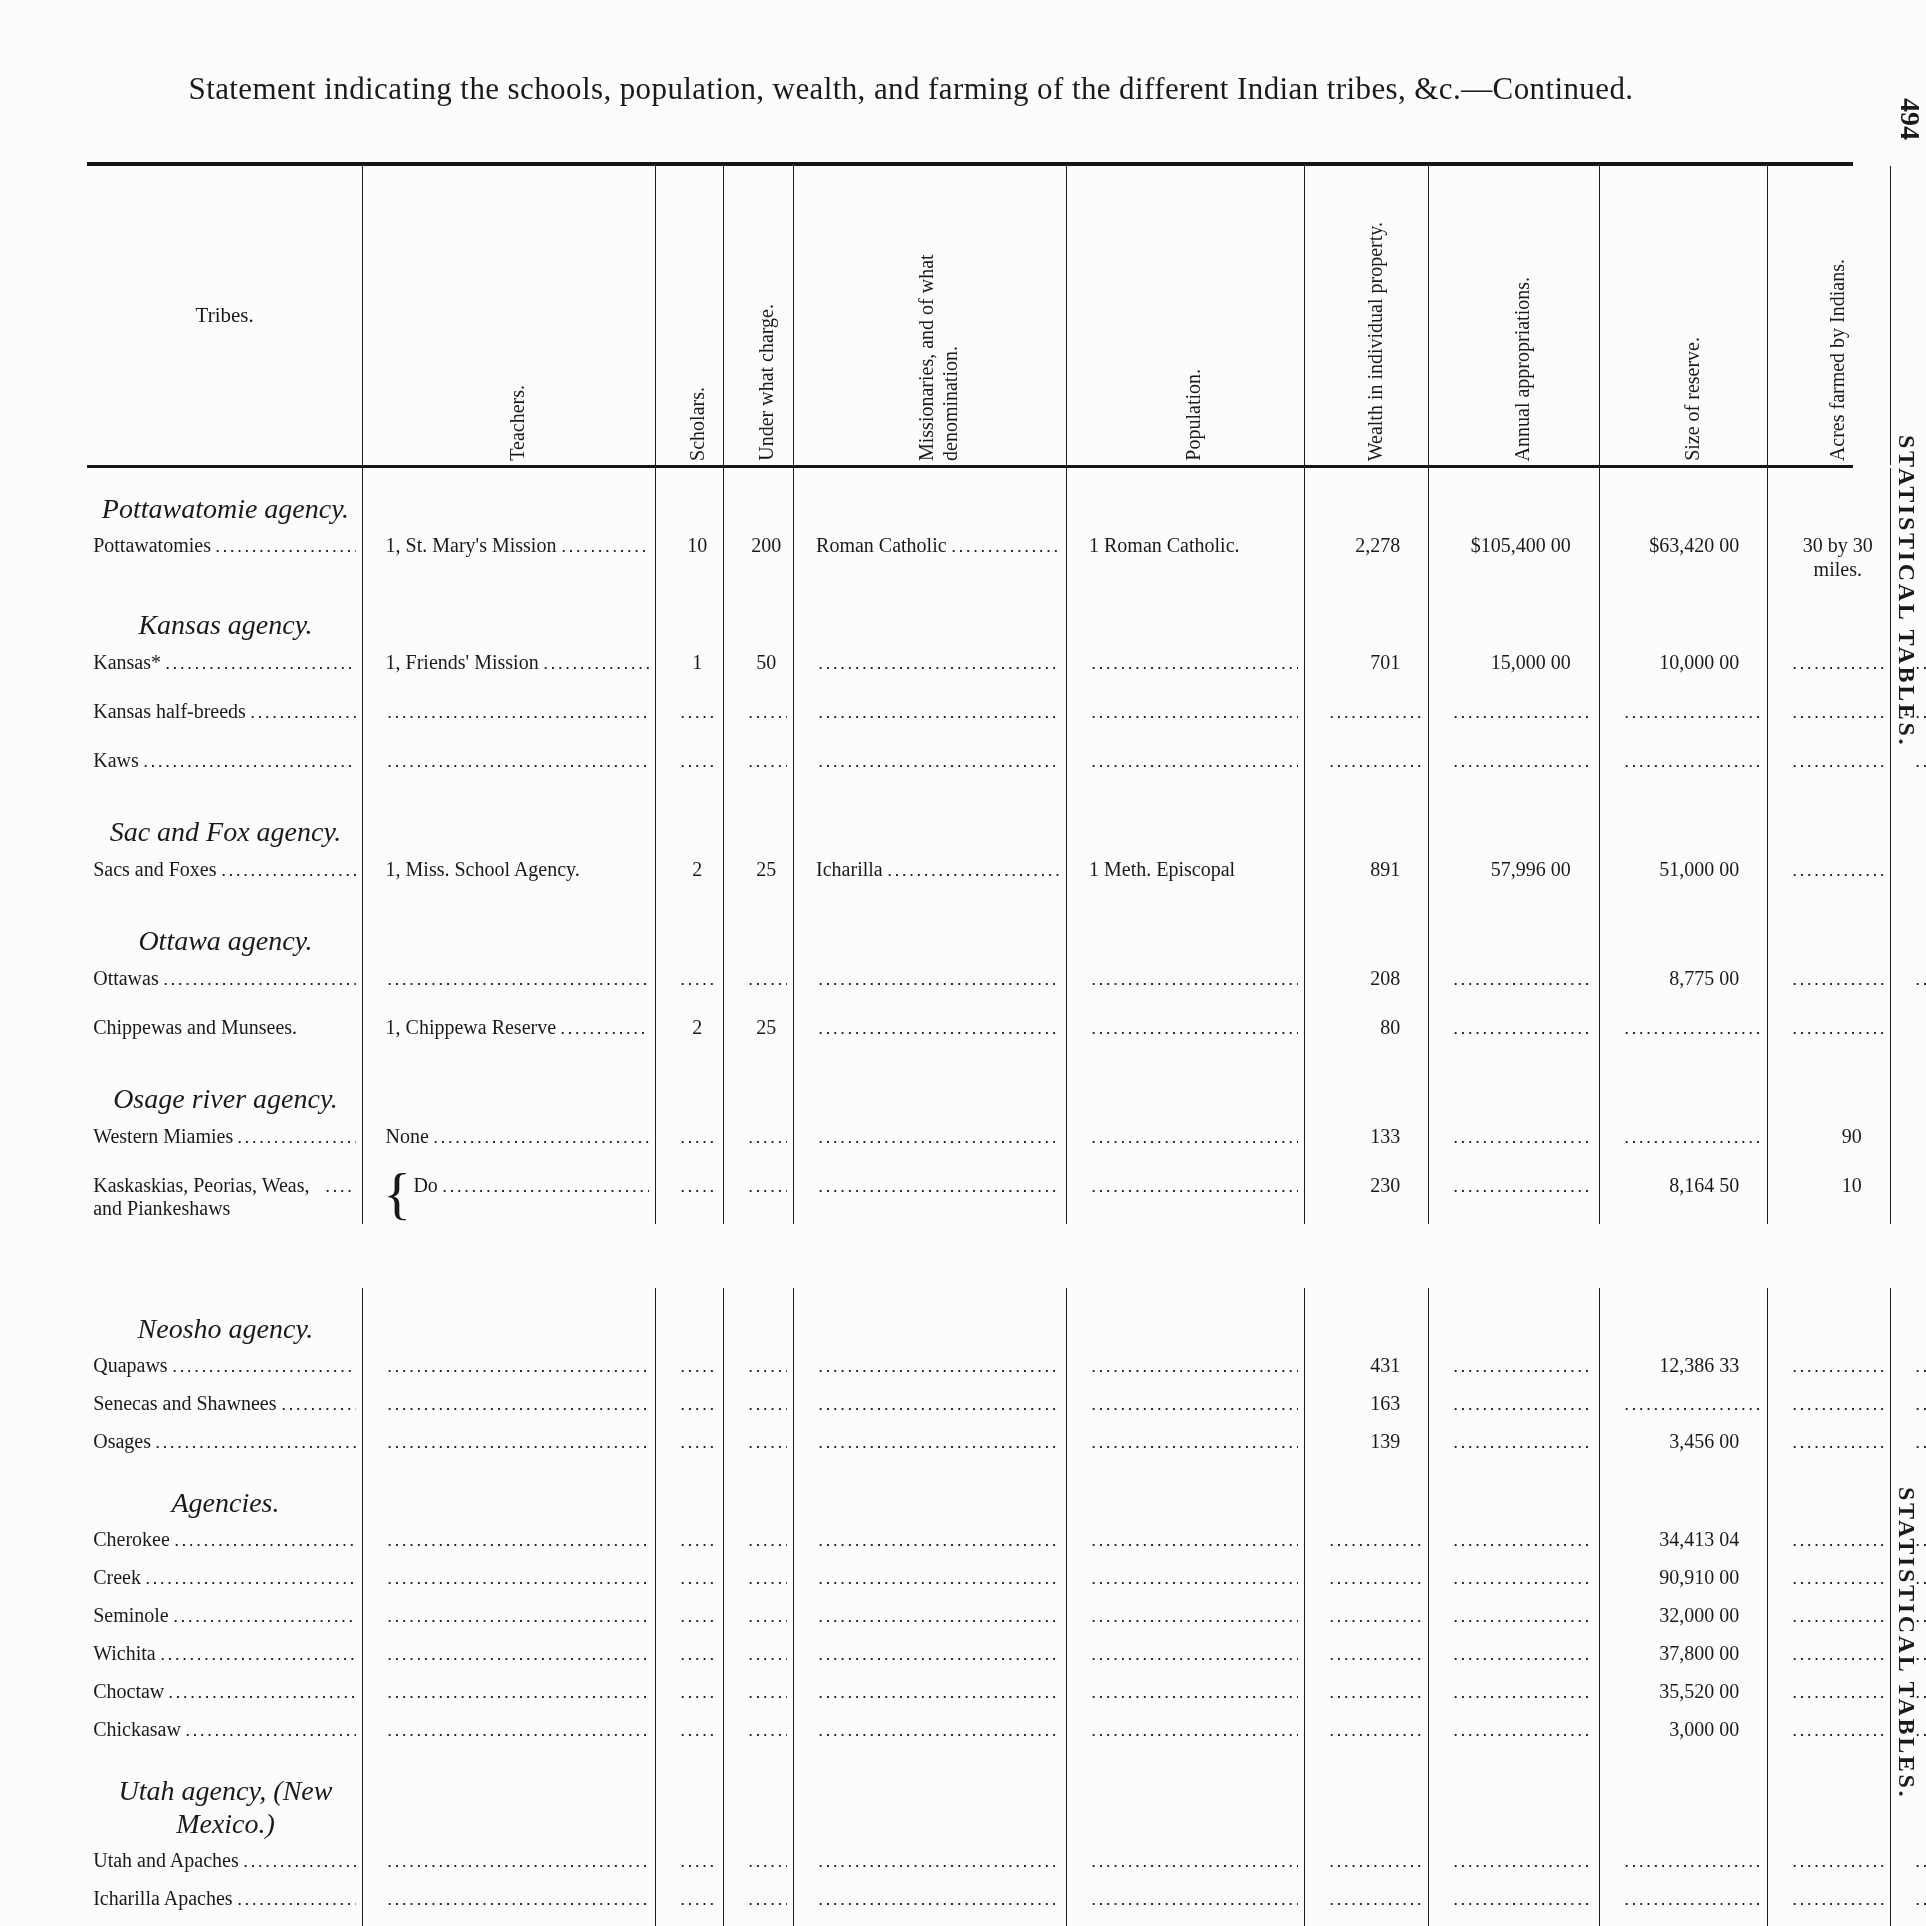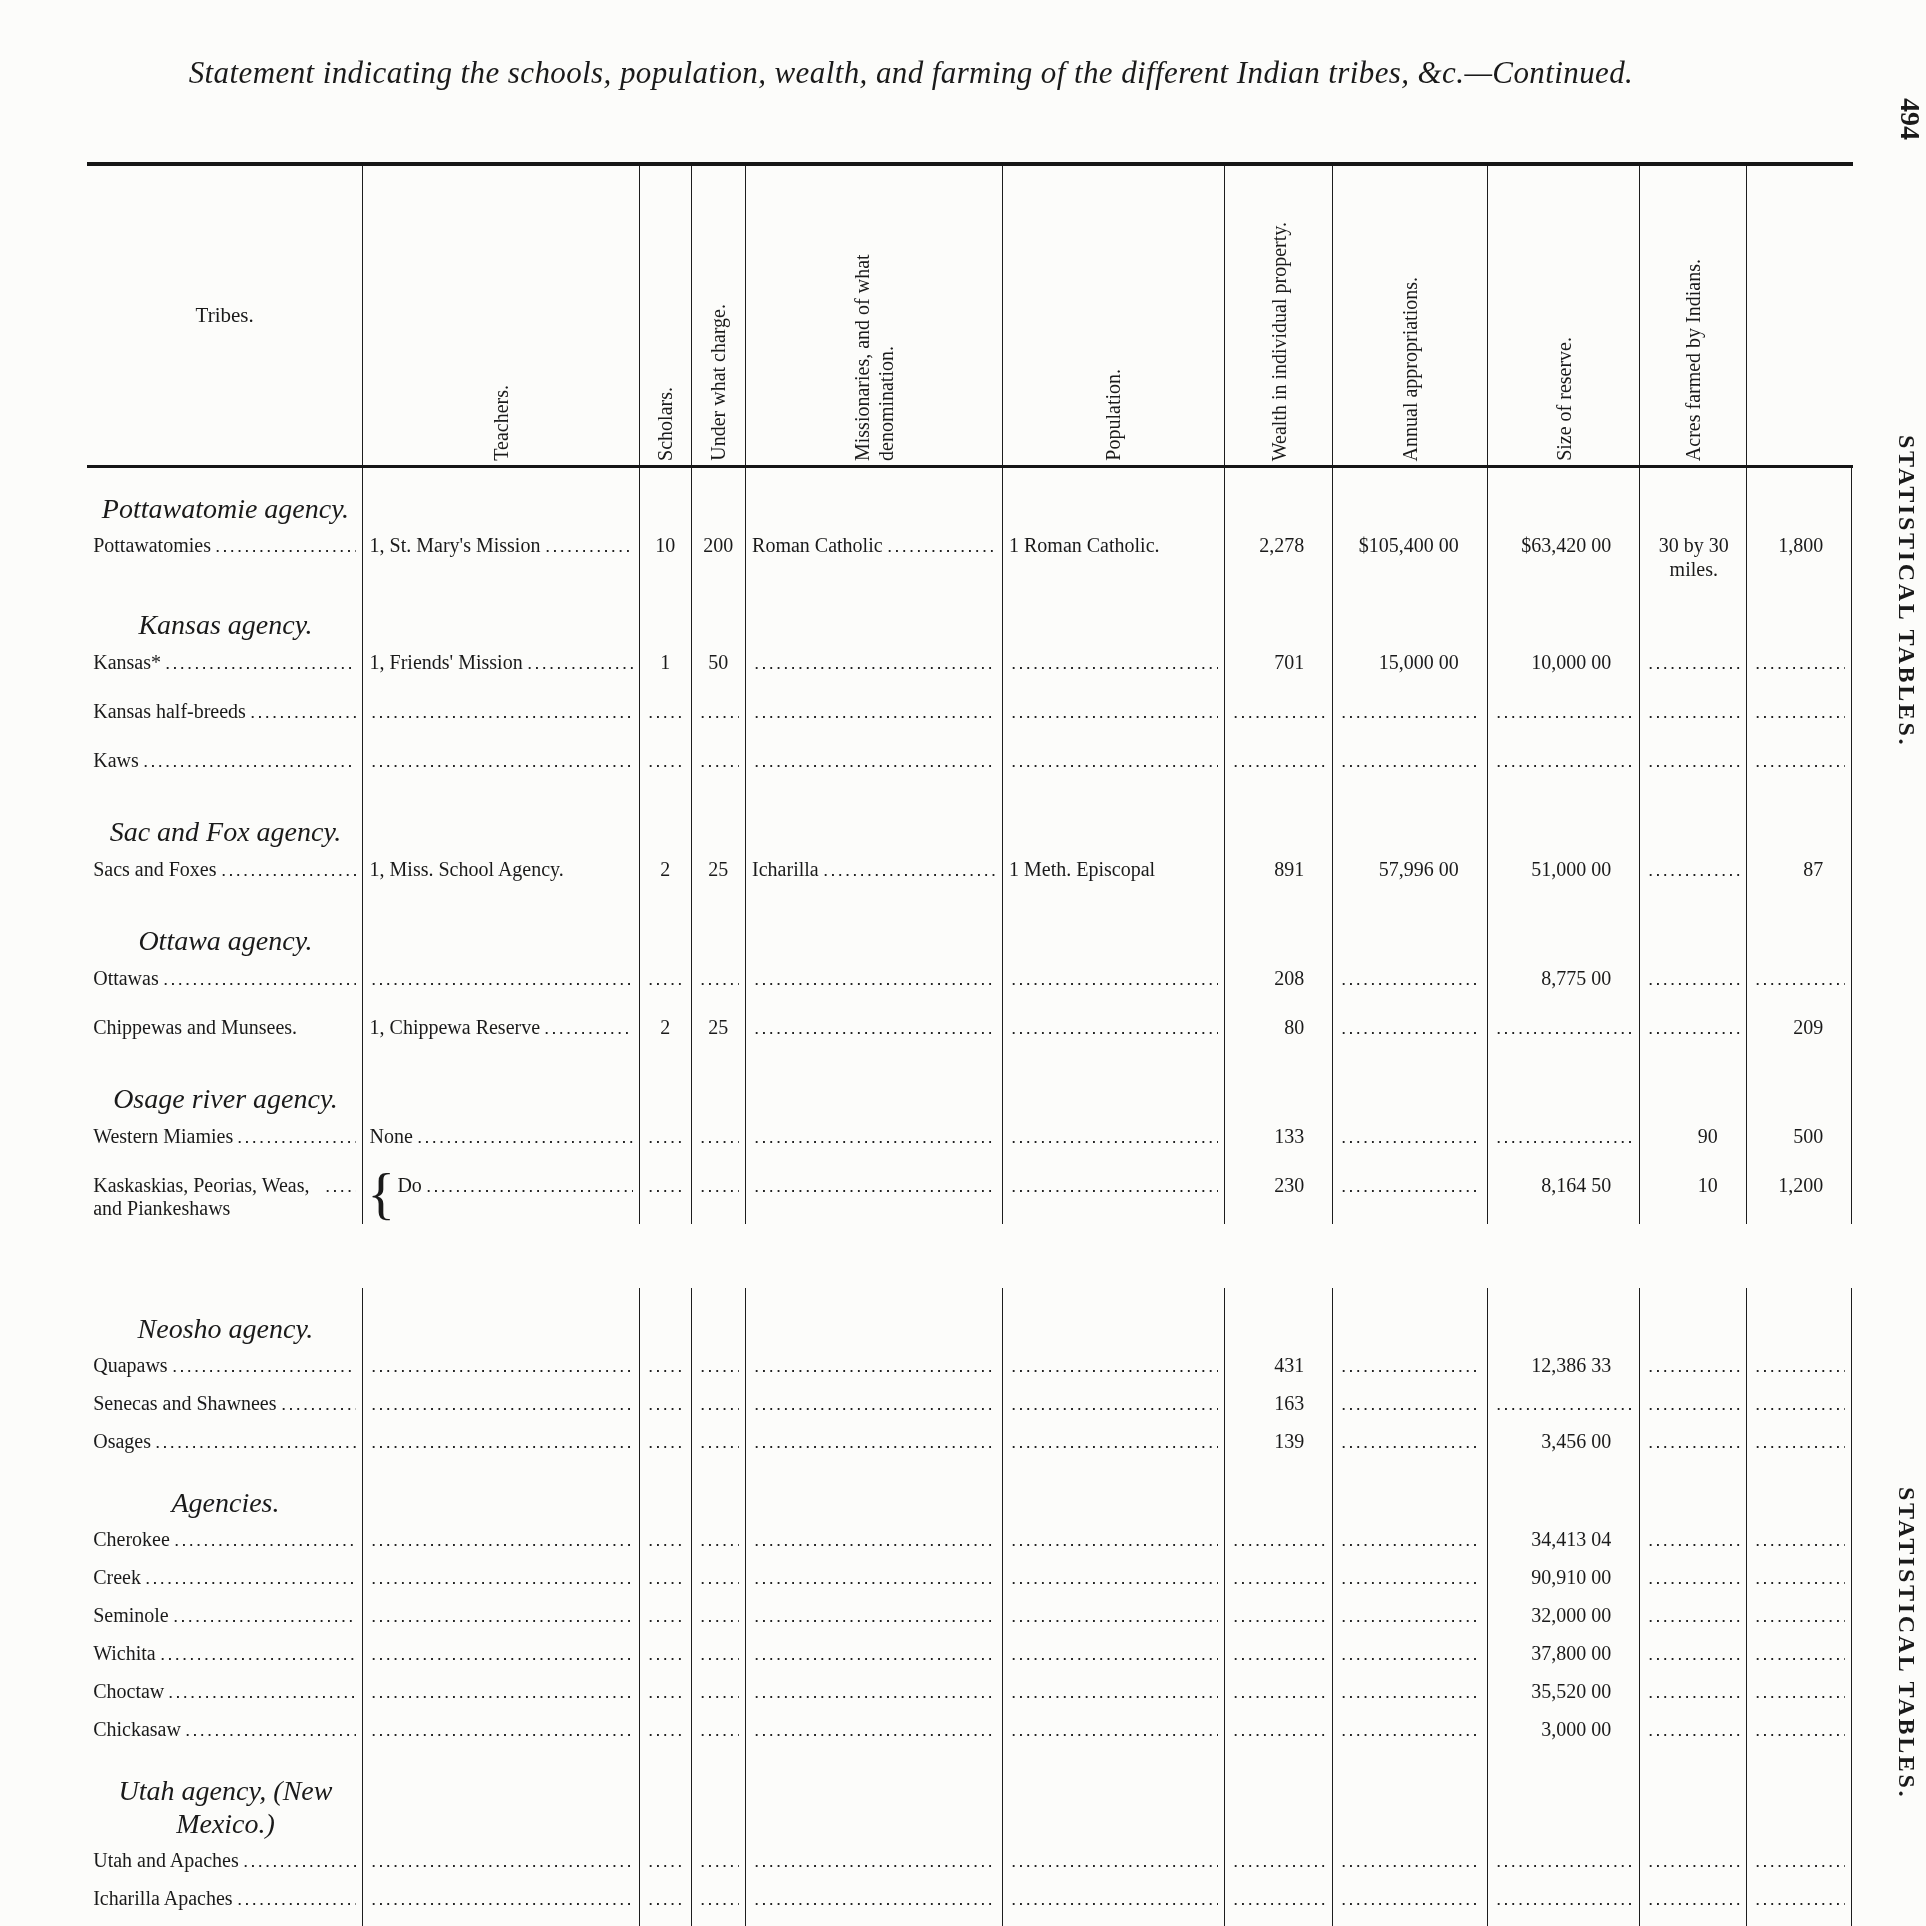--- a/index.html
+++ b/index.html
@@ -6,23 +6,22 @@
   .sheet{
     position:relative;
     width:1953px;height:2337px;
     background:#fcfcfa;
     color:#1a1a1a;
     font-family:"Liberation Serif","DejaVu Serif",serif;
     overflow:hidden;
   }
   
   .doc-title{
-    position:absolute;top:55px;left:46px;right:177px;
+    position:absolute;top:71px;left:46px;right:177px;
     text-align:center;
-    font-style:italic;
     font-size:31px;
     letter-spacing:0.4px;
     white-space:nowrap;
   }
   
   .vtext{
     position:absolute;
     writing-mode:vertical-rl;
     font-size:28px;font-weight:600;
   }
@@ -35,20 +34,21 @@
   
   .table-area{
     position:absolute;left:87px;top:162px;width:1766px;
   }
   .tblock{width:100%;}
   .block1{border-top:4.6px solid #161616;}
   .block2{margin-top:64px;}
   .row{
     display:grid;
     grid-template-columns:15.65% 15.65% 2.95% 3.06% 14.55% 12.58% 6.13% 8.75% 8.64% 6.02% 5.98%;
+    gap:16px;
   }
   .row.header{height:299px;border-bottom:3.5px solid #161616;}
   .b1 .row.data{min-height:49px;}
   .b1 .row.heading{min-height:59px;}
   .b2 .row.data{min-height:38px;}
   .b2 .row.heading{min-height:57px;}
   .cell{
     border-right:1.2px solid #1d1d1d;
     padding:6.2px 4.6px 3.1px 6.2px;
     display:flex;align-items:flex-start;

